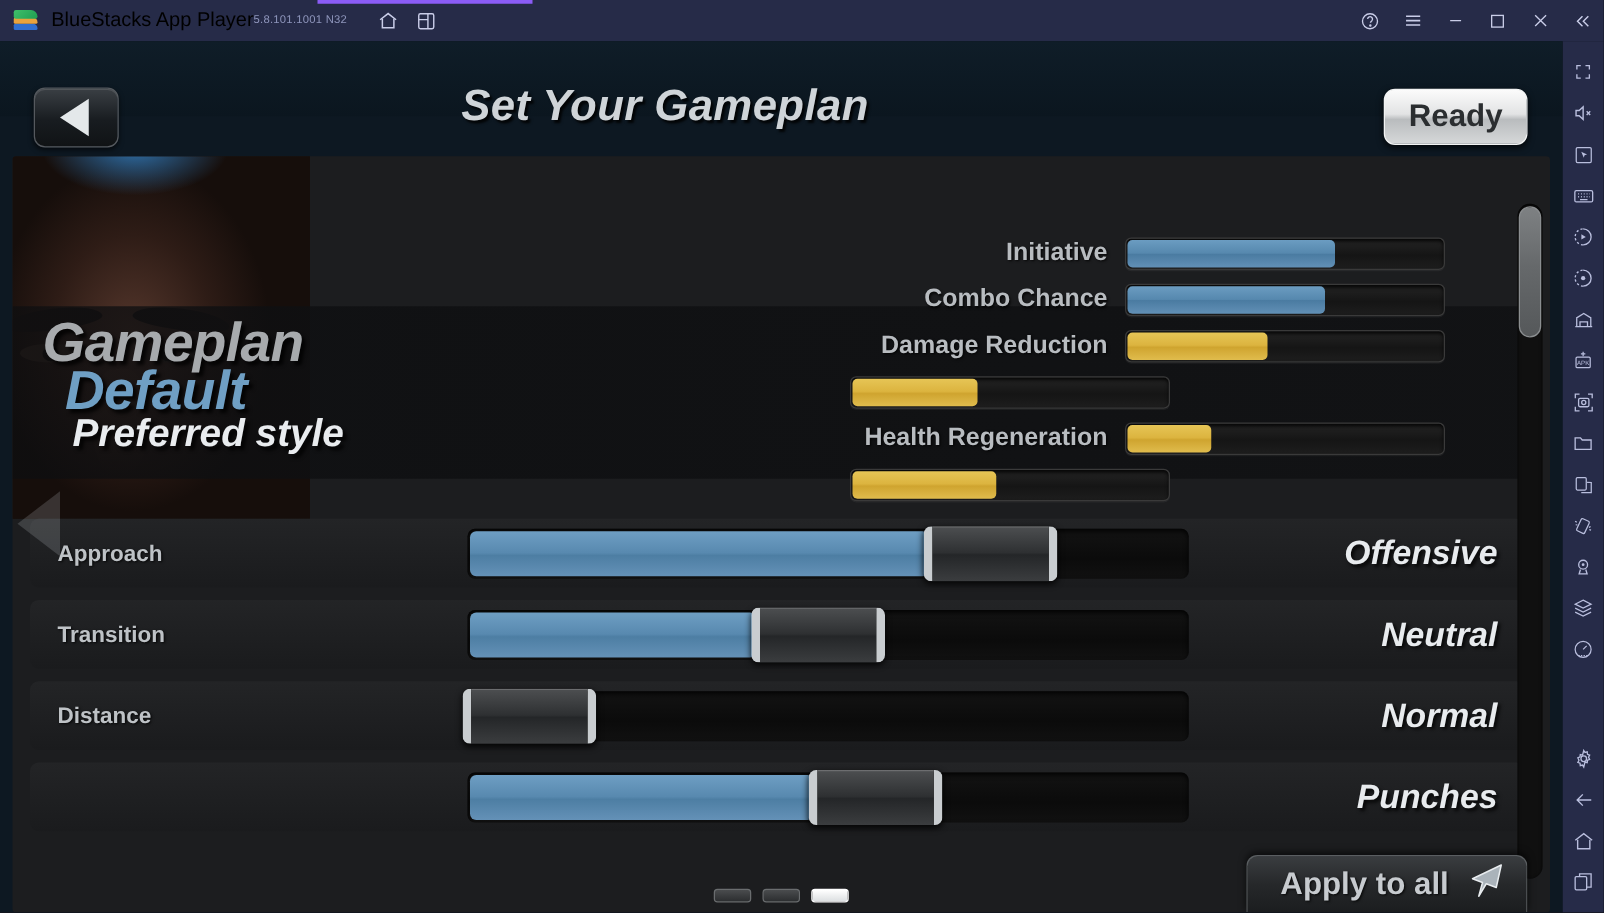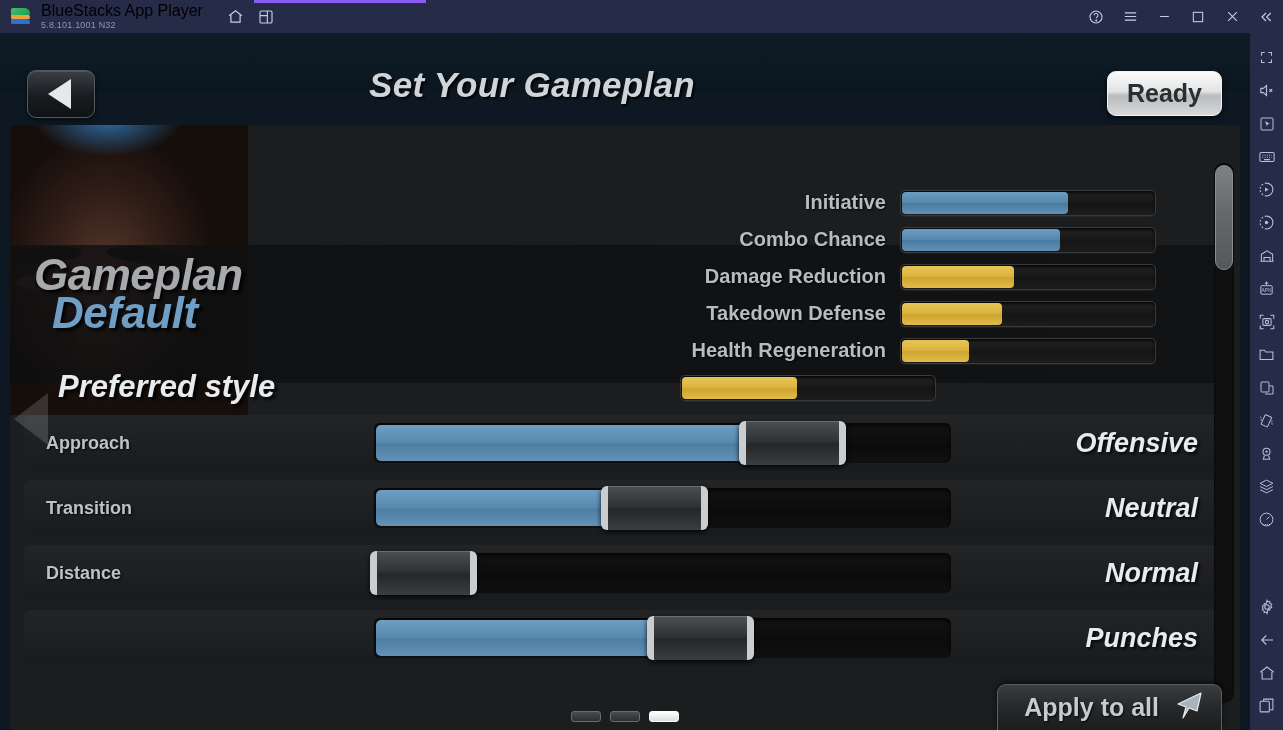--- a/index.html
+++ b/index.html
@@ -23,21 +23,21 @@
   }
   .bs-logo {
     width: 22px; height: 22px; margin-left: 10px; margin-right: 9px;
     border-radius: 4px; position: relative; flex: none;
   }
   .bs-logo i { position: absolute; left: 1px; border-radius: 2px 6px 2px 2px; display:block; }
   .bs-l1 { top: 13px; width: 19px; height: 5px; background: #2f6fd0; }
   .bs-l2 { top: 8px;  width: 19px; height: 5px; background: #e8a33d; }
   .bs-l3 { top: 2px;  width: 19px; height: 7px;
            background: linear-gradient(135deg,#3fbf6a,#1f9e52); }
-  .bs-title-wrap { display: flex; flex-direction: column; justify-content: center; line-height: 1; }
+  .bs-title-wrap { display: flex; flex-direction: row; justify-content: center; line-height: 1; }
   .bs-version { font-size: 9px; color: #8e95bb; margin-top: 2px; letter-spacing: .2px; }
   .tb-icons { display: flex; align-items: center; gap: 0px; margin-left: 18px; }
   .tb-icon {
     width: 30px; height: 28px; display: flex; align-items: center; justify-content: center;
     color: #c9cde8; cursor: pointer;
   }
   .tb-right { position: absolute; right: 0; top: 0; height: 33px; display: flex; align-items: center; }
   .tb-right .tb-icon { width: 34px; height: 33px; }
 
   
@@ -141,21 +141,20 @@
   }
   .gp-line2 {
     position: absolute; left: 42px; top: 163px;
     font-size: 44px; font-weight: bold; font-style: italic; color: #6f9fc4;
     text-shadow: 3px 3px 3px rgba(0,0,0,.8); letter-spacing: -.5px;
   }
   .gp-line3 {
     position: absolute; left: 48px; top: 204px;
     font-size: 31px; font-weight: bold; font-style: italic; color: #e9ecef;
     text-shadow: 3px 3px 3px rgba(0,0,0,.8);
-    margin-top: 40px;
   }
 
   
   .stats { position: absolute; left: 670px; top: 38px; width: 500px; margin-top: 21px; }
   .stat-row { display: flex; align-items: center; height: 37px; }
   .stat-label {
     width: 220px; text-align: right; padding-right: 14px;
     font-size: 20px; font-weight: bold; color: #b8bcc0;
     text-shadow: 1px 1px 2px rgba(0,0,0,.8); white-space: nowrap;
   }
@@ -490,21 +489,20 @@
             <div class="stat-fill fill-blue" style="width: calc(63% - 2px);"></div>
           </div>
         </div>
         <div class="stat-row">
           <div class="stat-label">Damage Reduction</div>
           <div class="stat-track">
             <div class="stat-fill fill-gold" style="width: calc(45% - 2px);"></div>
           </div>
         </div>
         <div class="stat-row">
-          <div class="stat-label">Takedown Defense</div>
           <div class="stat-track">
             <div class="stat-fill fill-gold" style="width: calc(40% - 2px);"></div>
           </div>
         </div>
         <div class="stat-row">
           <div class="stat-label">Health Regeneration</div>
           <div class="stat-track">
             <div class="stat-fill fill-gold" style="width: calc(27% - 2px);"></div>
           </div>
         </div>

